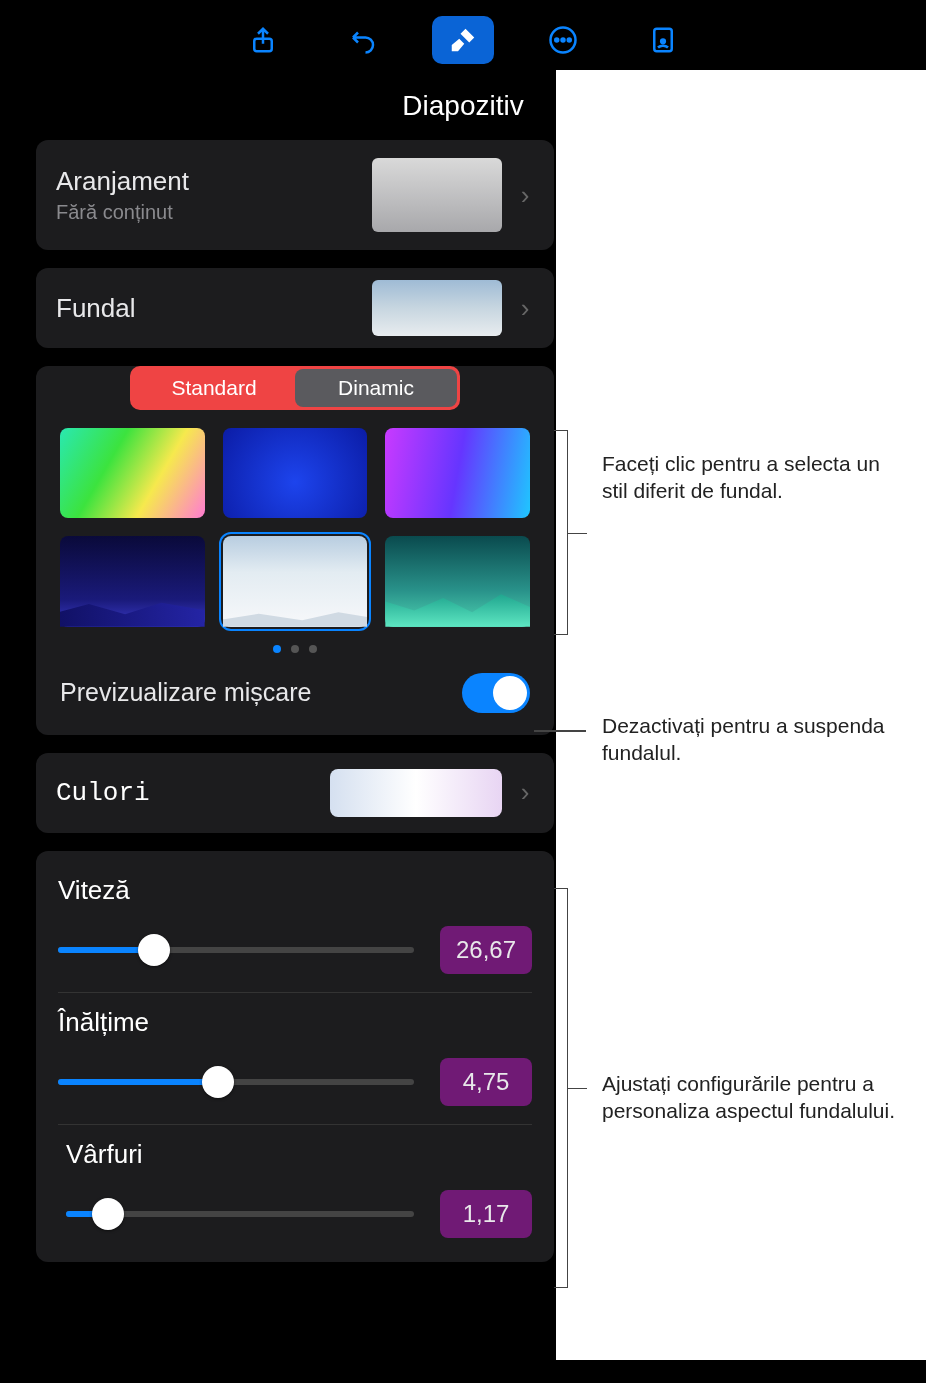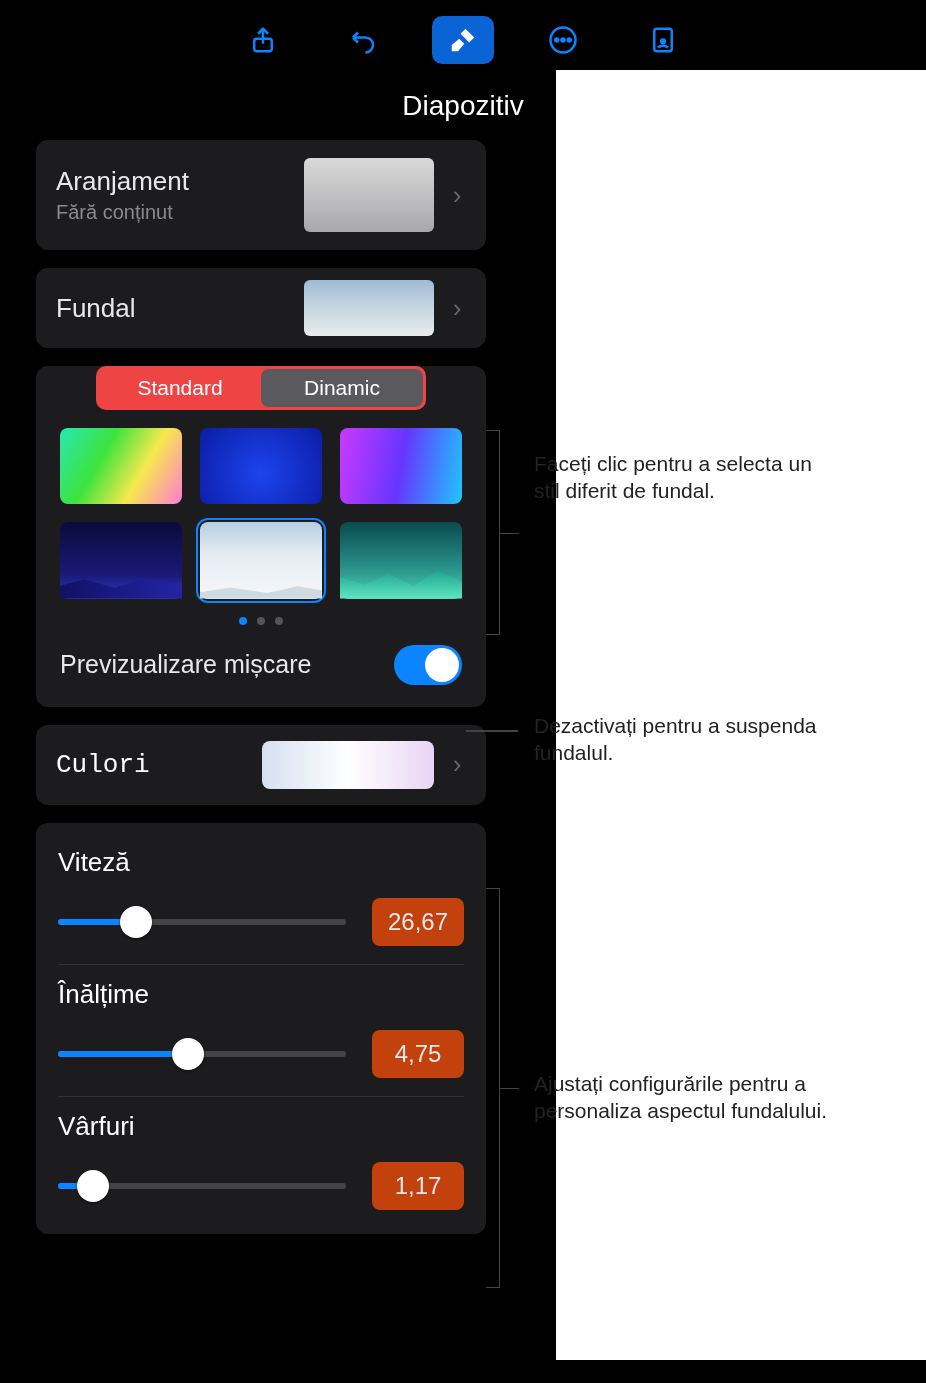--- a/index.html
+++ b/index.html
@@ -33,21 +33,21 @@
       text-align: center;
       font-size: 28px;
       font-weight: 400;
       margin: 20px 0 18px;
     }
     .layout {
       display: flex;
       gap: 0;
       padding-left: 36px;
     }
-    .panel-col { width: 450px; }
+    .panel-col { width: 518px; }
     .ann-col { flex: 1; position: relative; padding-left: 26px; }
 
     .card {
       background: #1c1c1e;
       border-radius: 12px;
       margin-bottom: 18px;
     }
     .row {
       display: flex;
       align-items: center;
@@ -131,41 +131,41 @@
       background: #fff;
     }
     .color-row { padding: 16px 20px; display: flex; align-items: center; gap: 14px; }
     .color-row .lbl { flex: 1; font-size: 26px; font-family: Liberation Mono, monospace; }
     .gradient-box {
       width: 172px; height: 48px; border-radius: 8px;
       background: linear-gradient(90deg,#d5e0f0,#ffffff,#e8d5f3);
     }
     .slider-card { padding: 10px 22px 18px; }
     .slider-block { padding: 14px 0 18px; border-bottom: 1px solid #333; }
-    .slider-block:last-child { border-bottom: none; padding-bottom: 6px; }
+    .slider-block:last-child { border-bottom: none; padding-bottom: 6px; margin-left: 8px; }
     .slider-block .sl { font-size: 26px; margin-bottom: 20px; }
     .slider-row { display: flex; align-items: center; gap: 26px; }
     .track {
       flex: 1; height: 6px; border-radius: 3px;
       background: #444; position: relative;
     }
     .track .fill {
       position: absolute; left: 0; top: 0; bottom: 0;
       background: #0a84ff; border-radius: 3px;
     }
     .track .knob {
       position: absolute; top: 50%;
       width: 32px; height: 32px; border-radius: 50%;
       background: #fff;
       transform: translate(-50%,-50%);
       box-shadow: 0 1px 3px rgba(0,0,0,.5);
     }
     .val {
       min-width: 92px; height: 48px;
-      background: #c2410c; border-radius: 8px;
+      background: #701a75; border-radius: 8px;
       display: flex; align-items: center; justify-content: center;
       font-size: 24px; color: #e8e8ea;
     }
     
     .annotation {
       position: absolute;
       font-size: 21px;
       color: #222;
       background: transparent;
       line-height: 1.3;

